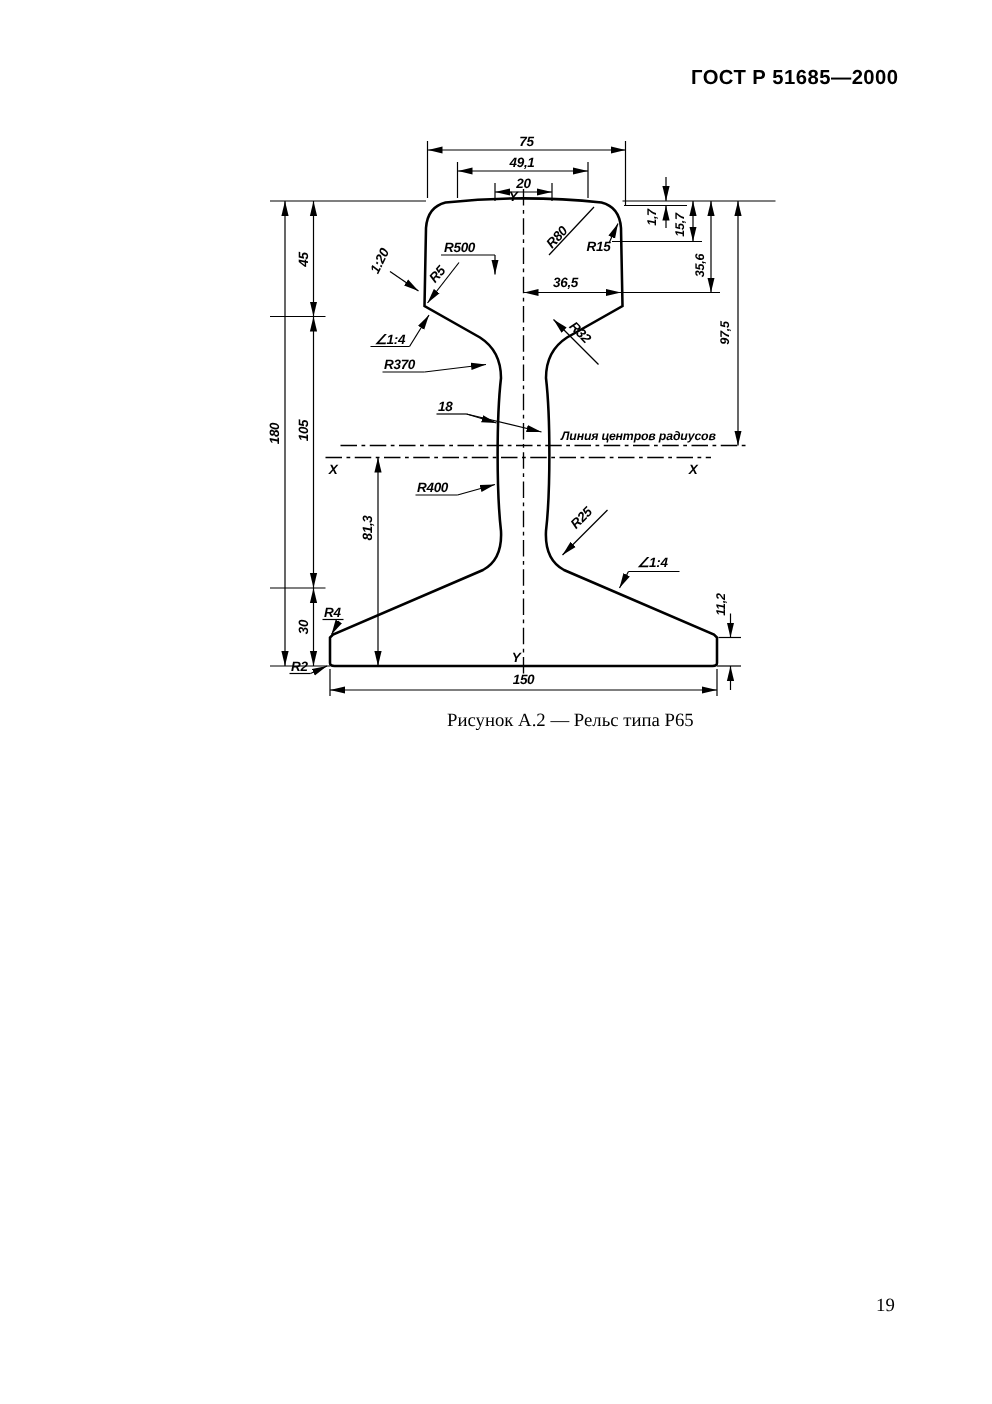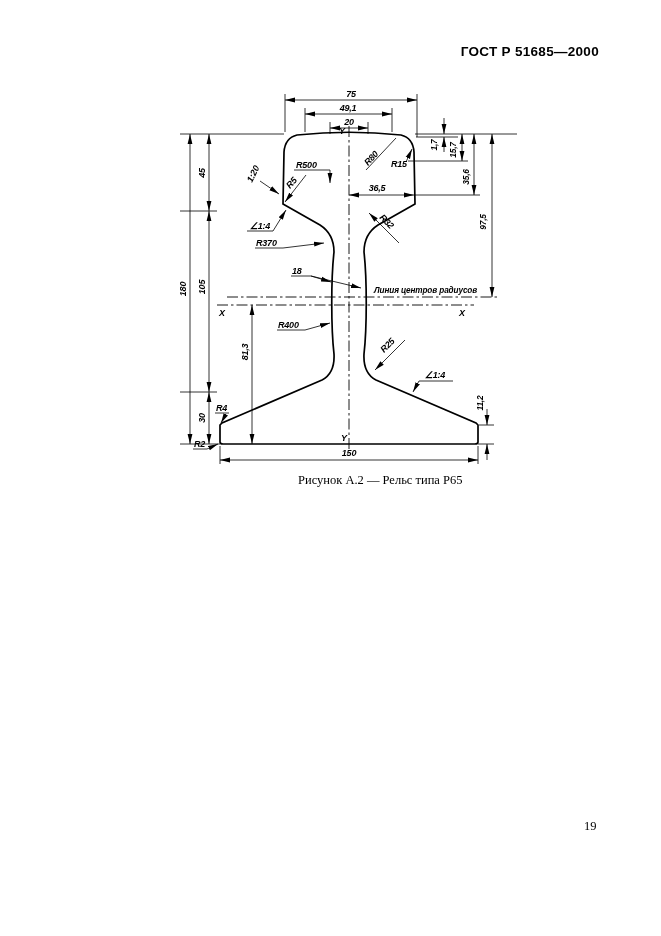--- a/index.html
+++ b/index.html
@@ -2,21 +2,21 @@
 <html><head>
 <meta charset="utf-8">
 <style>
   html,body{margin:0;padding:0;}
   body{width:661px;height:936px;background:#ffffff;position:relative;
        font-family:"Liberation Serif", serif; color:#000;}
   .hdr{position:absolute;top:44px;right:62px;font-weight:bold;font-size:13.5px;
        letter-spacing:.3px;font-family:Liberation Sans, sans-serif;}
   .cap{position:absolute;top:473px;left:257px;font-size:12.5px;
        font-family:"Liberation Serif",serif;margin-left:41px;}
-  .pgnum{position:absolute;top:819px;left:584px;font-size:12.5px;}
+  .pgnum{position:absolute;top:863px;left:584px;font-size:12.5px;}
   .fig{position:absolute;left:172px;top:70px;width:350px;height:400px;margin-top:12px;}
   svg{display:block;}
   svg text{fill:#000;}
   .dim{font:italic bold 9px "Liberation Sans",sans-serif;letter-spacing:-.2px;}
   .dimsm{font:italic bold 8.4px "Liberation Sans",sans-serif;letter-spacing:-.2px;}
   .note{font:italic bold 8.2px "Liberation Sans",sans-serif;letter-spacing:-.1px;}
   .outline{fill:none;stroke:#000;stroke-width:1.7;stroke-linejoin:miter;}
   .dl{stroke:#000;stroke-width:.8;fill:none;}
   .cl{stroke:#000;stroke-width:.9;fill:none;stroke-dasharray:11 3 2.5 3;}
 </style>

